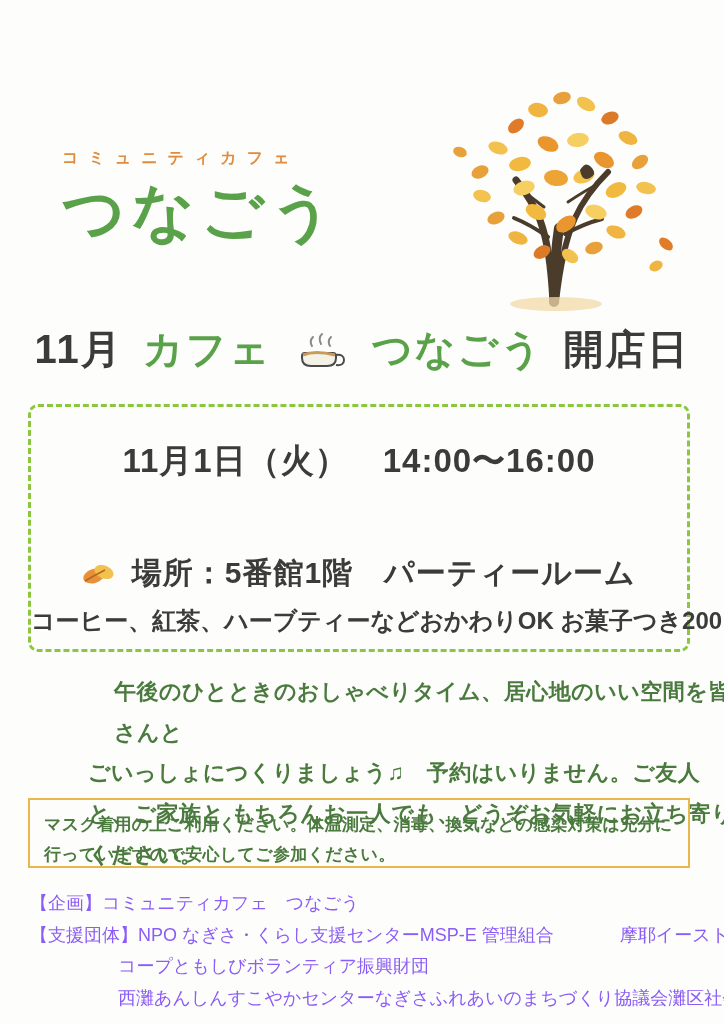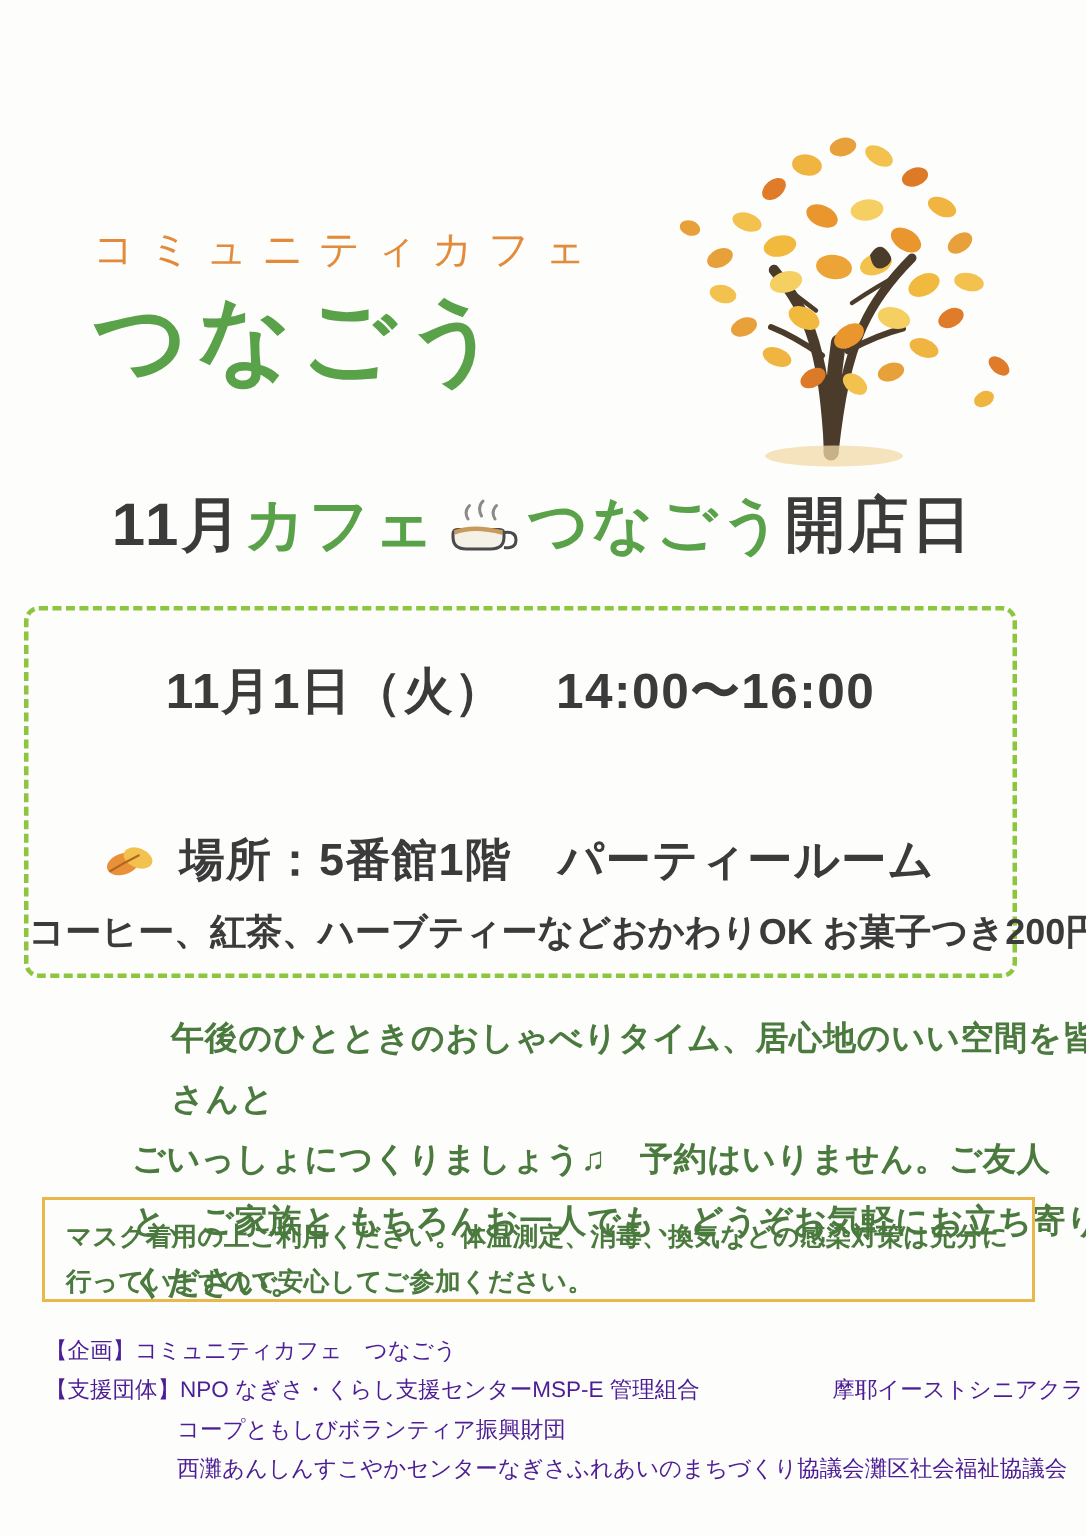--- a/index.html
+++ b/index.html
@@ -23,24 +23,24 @@
   }
 
   
   .logo-block {
     position: absolute;
     left: 62px;
     top: 148px;
     width: 340px;
   }
   .logo-sub {
-    font-size: 27px;
+    font-size: 16px;
     letter-spacing: 10px;
     color: #e28b3a;
-    font-weight: normal;
+    font-weight: bold;
     white-space: nowrap;
   }
   .logo-main {
     margin-top: 10px;
     font-size: 62px;
     letter-spacing: 6px;
     color: #5aa24a;
     font-weight: bold;
     line-height: 1.05;
     white-space: nowrap;
@@ -57,21 +57,21 @@
 
   
   .title-row {
     position: absolute;
     left: 0;
     right: 0;
     top: 322px;
     display: flex;
     align-items: center;
     justify-content: center;
-    gap: 0;
+    gap: 20px;
     white-space: nowrap;
   }
   .title-dark {
     font-size: 40px;
     font-weight: bold;
     color: #3b3b3b;
     letter-spacing: 2px;
   }
   .title-green {
     font-size: 40px;
@@ -83,21 +83,21 @@
     display: inline-block;
     width: 56px;
     height: 40px;
     position: relative;
     margin: 0 2px;
   }
 
   
   .info-box {
     position: absolute;
-    left: 16px;
+    left: 28px;
     top: 404px;
     width: 662px;
     height: 248px;
     border: 3px dashed #8cc63f;
     border-radius: 10px;
     box-sizing: border-box;
   }
   .date-line {
     position: absolute;
     left: 0;
@@ -176,22 +176,22 @@
     line-height: 1.75;
     letter-spacing: 0.3px;
   }
 
   
   .credits {
     position: absolute;
     left: 30px;
     top: 888px;
     width: 670px;
-    font-size: 15px;
-    color: #4c1d95;
+    font-size: 18px;
+    color: #8b5cf6;
     line-height: 1.75;
   }
   .credit-row { display: block; white-space: nowrap; }
   .credit-row .lbl { display: inline-block; }
   .sponsor-grid { display: block; white-space: nowrap; }
   .sp-indent { display: inline-block; width: 88px; }
   .sp-col1 { display: inline-block; min-width: 210px; }
   .sp-col2 { display: inline-block; min-width: 200px; }
   .sp-col3 { display: inline-block; }
 </style>

